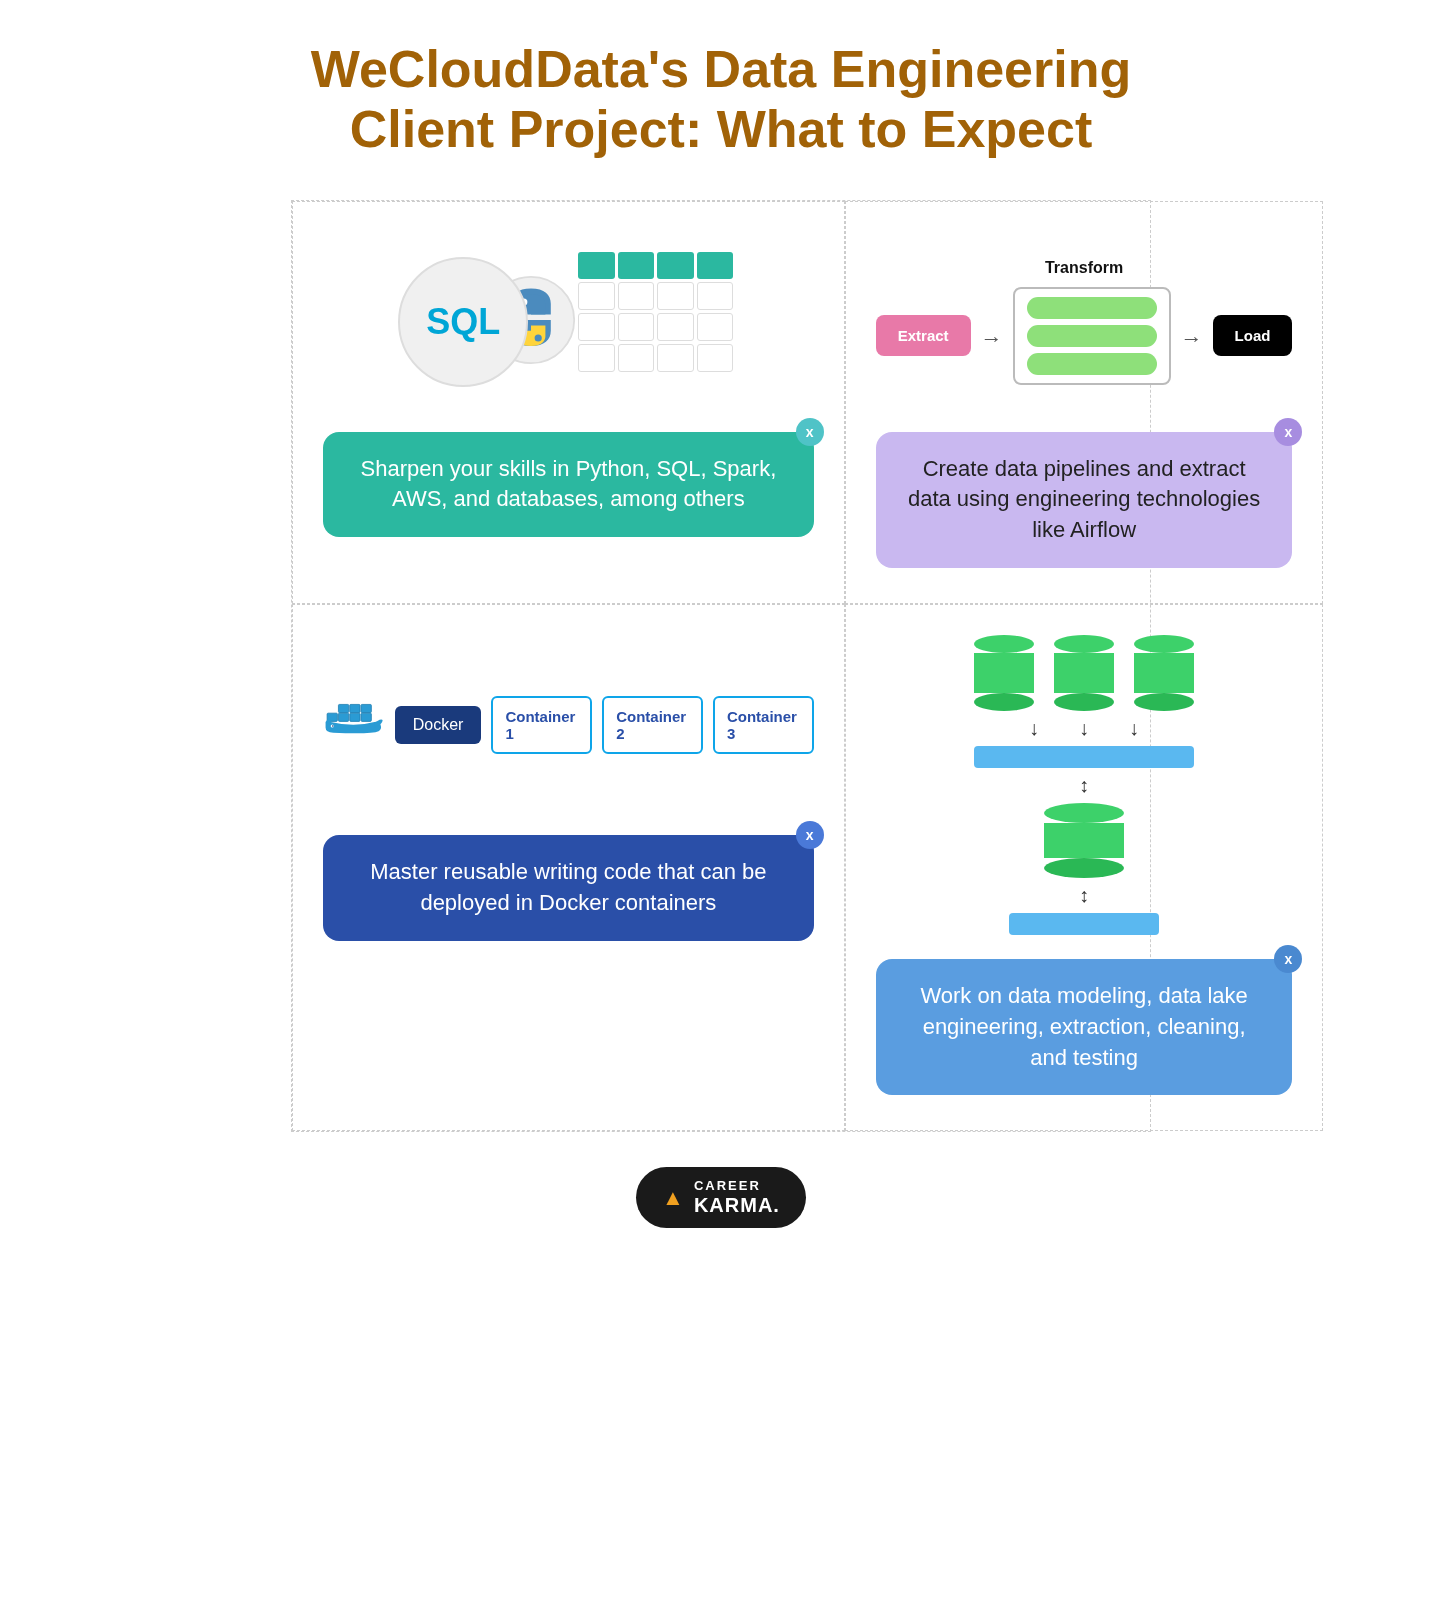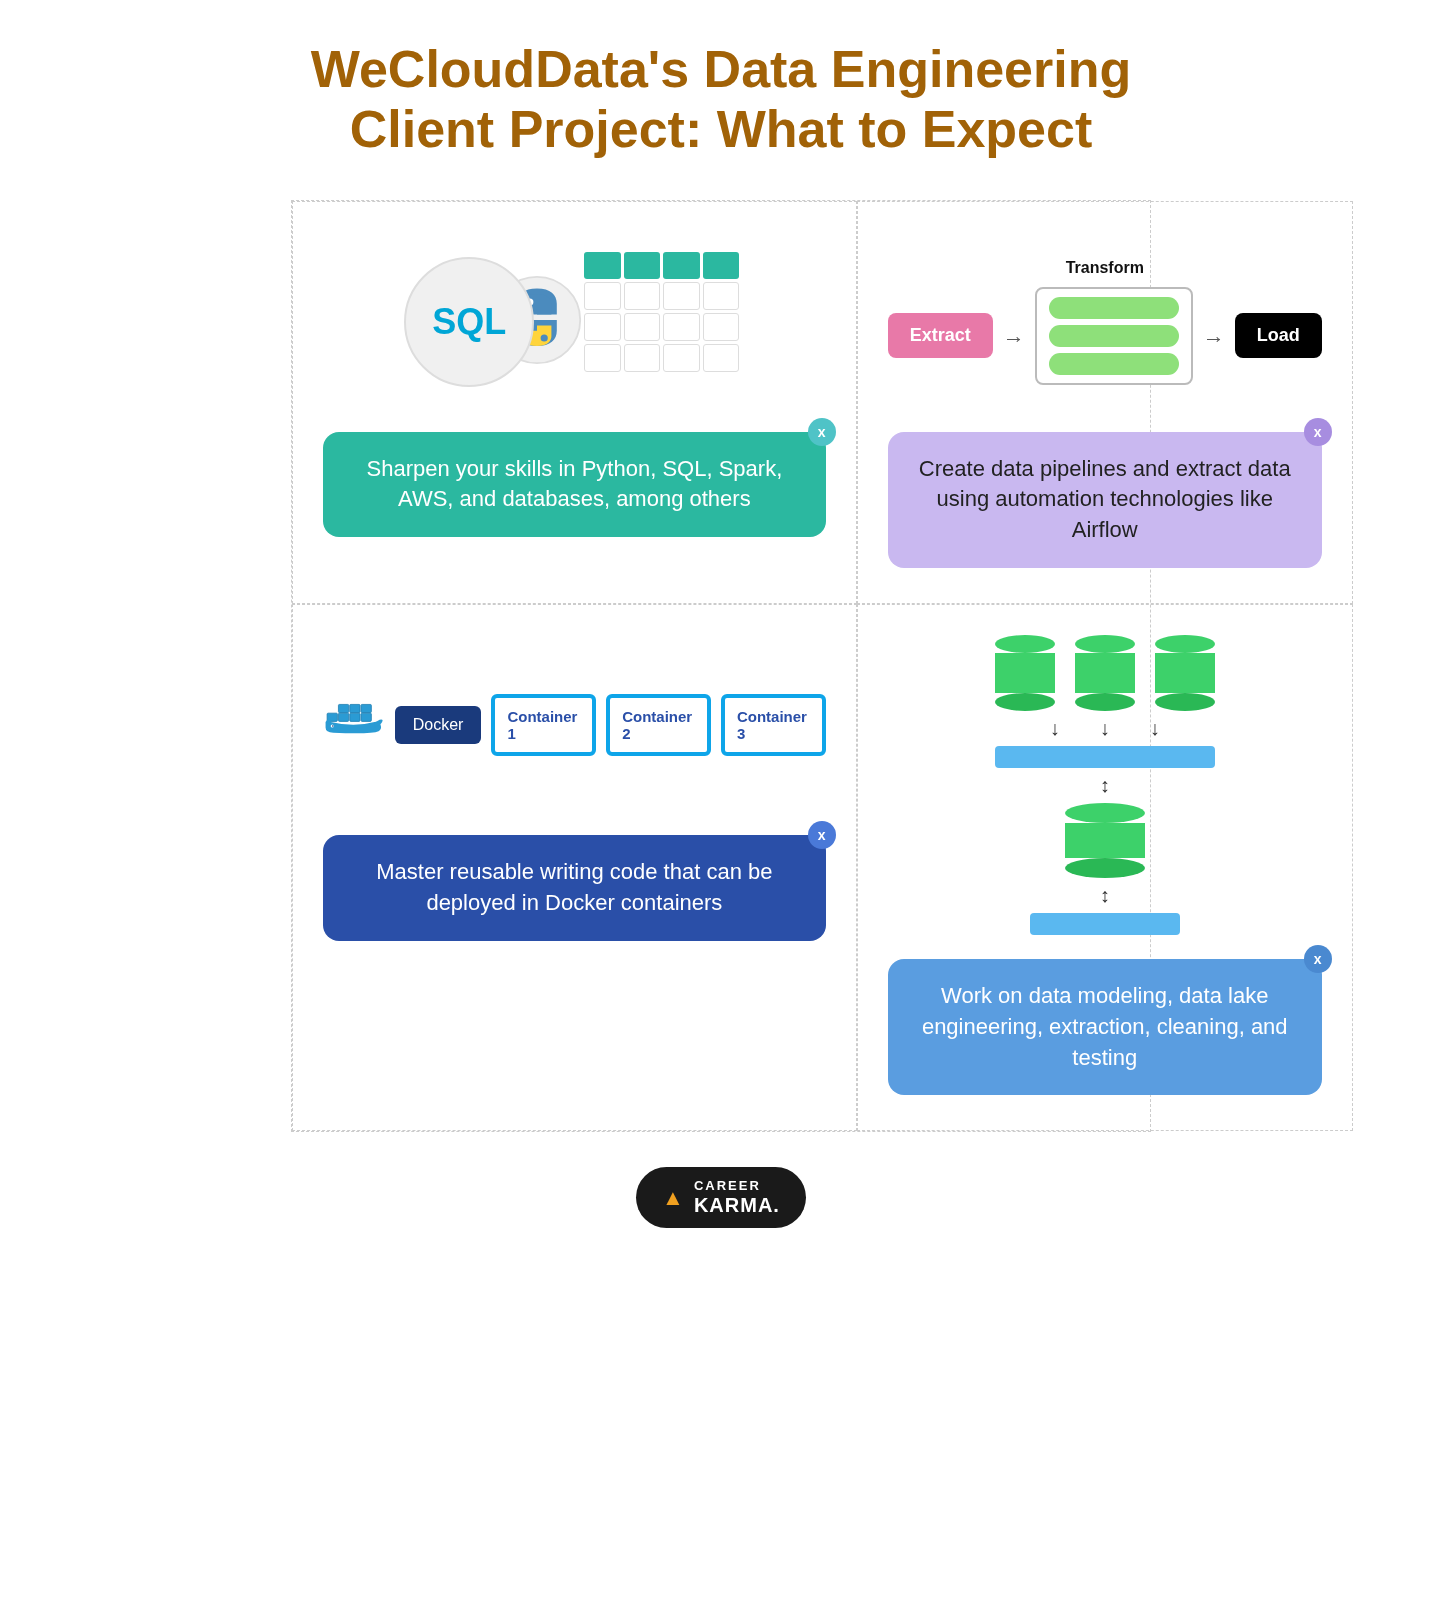--- a/index.html
+++ b/index.html
@@ -139,21 +139,21 @@
       margin-bottom: 4px;
     }
     .etl-row {
       display: flex;
       align-items: center;
       gap: 10px;
     }
     .etl-box {
       padding: 12px 22px;
       border-radius: 8px;
-      font-size: 18px;
+      font-size: 15px;
       font-weight: 700;
       color: #fff;
     }
     .etl-extract { background: #e879a8; }
     .etl-load { background: #000000; }
     .etl-transform-stack {
       display: flex;
       flex-direction: column;
       gap: 6px;
       background: #fff;
@@ -185,21 +185,21 @@
       color: #fff;
       background: #1a3a7c;
     }
     .container-box {
       padding: 10px 12px;
       border-radius: 6px;
       font-size: 15px;
       font-weight: 600;
       color: #2a4fa8;
       background: #fff;
-      border: 4px solid #0ea5e9;
+      border: 2px solid #0ea5e9;
     }
     .kernel-bar {
       background: #1a3a7c;
       color: #fff;
       font-size: 15px;
       font-weight: 700;
       text-align: center;
       border-radius: 6px;
       padding: 8px 0;
       width: 100%;
@@ -379,21 +379,21 @@
               <div class="etl-bar"></div>
               <div class="etl-bar"></div>
             </div>
             <span class="etl-arrow">→</span>
             <div class="etl-box etl-load">Load</div>
           </div>
         </div>
       </div>
       <div class="info-card card-purple">
         <span class="close-btn">x</span>
-        <p>Create data pipelines and extract data using automation technologies like Airflow</p>
+        <p>Create data pipelines and extract data using engineering technologies like Airflow</p>
       </div>
     </div>
 
     <div class="cell">
       <div class="cell-illustration">
         <div style="width:100%;">
           <div class="docker-row">
 
             <svg width="70" height="60" viewBox="0 0 120 100">
 

